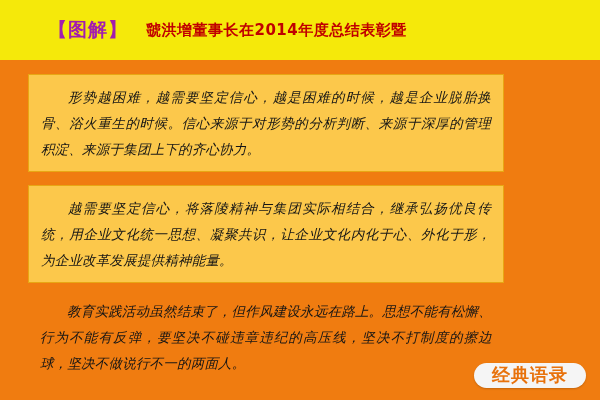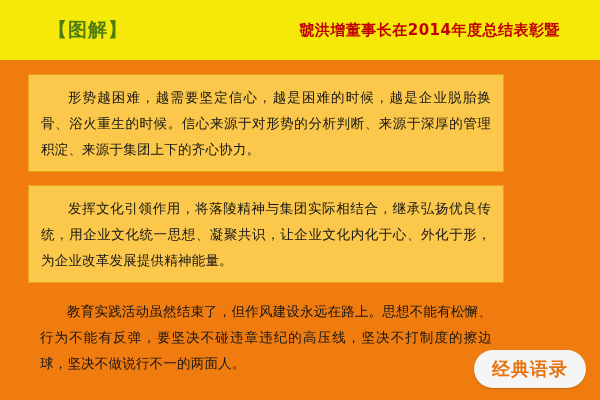--- a/index.html
+++ b/index.html
@@ -30,50 +30,51 @@
     height: 60px;
     background: #f5e90a;
     display: flex;
     align-items: center;
     box-sizing: border-box;
     padding: 0 10px 0 48px;
   }
   .header-badge {
     font-size: 19px;
     font-weight: bold;
-    color: #4d7c0f;
+    color: #a21caf;
     letter-spacing: 1px;
     white-space: nowrap;
     flex: 0 0 auto;
     margin-right: 18px;
     font-family: "DejaVu Sans", "Liberation Sans", sans-serif;
   }
   .header-title {
     flex: 1 1 auto;
-    text-align: right;
+    text-align: left;
     color: #c00000;
     font-size: 15px;
     font-weight: bold;
     line-height: 22px;
     letter-spacing: 0.5px;
     padding-right: 30px;
   }
   .header-title .line {
     display: block;
     white-space: nowrap;
   }
   
   .body-area {
     position: absolute;
     left: 0;
     top: 60px;
     width: 532px;
     height: 340px;
     box-sizing: border-box;
     padding: 14px 28px 10px 28px;
+    font-style: italic;
   }
   .para {
     background: #fcc84b;
     border: 1px solid #e8a613;
     color: #151515;
     font-size: 13.5px;
     line-height: 26px;
     text-align: justify;
     text-justify: inter-ideograph;
     padding: 9px 12px 9px 12px;
@@ -87,25 +88,25 @@
     border: none;
     padding: 2px 12px 0 12px;
     margin-bottom: 16px;
   }
   
   .logo {
     position: absolute;
     right: 14px;
     bottom: 12px;
     width: 112px;
-    height: 38px;
+    height: 25px;
     background: #f5f5f5;
     border-radius: 19px;
     display: flex;
-    align-items: center;
+    align-items: flex-start;
     justify-content: center;
     box-shadow: 0 1px 2px rgba(0,0,0,0.18);
   }
   .logo-text {
     color: #e8720c;
     font-size: 18px;
     font-weight: bold;
     letter-spacing: 1px;
     white-space: nowrap;
   }
@@ -117,21 +118,21 @@
 
   <div class="header">
     <div class="header-badge">【图解】</div>
     <div class="header-title">
       <span class="line">虢洪增董事长在2014年度总结表彰暨</span>
     </div>
   </div>
 
   <div class="body-area">
     <div class="para">形势越困难，越需要坚定信心，越是困难的时候，越是企业脱胎换骨、浴火重生的时候。信心来源于对形势的分析判断、来源于深厚的管理积淀、来源于集团上下的齐心协力。</div>
-    <div class="para">发挥文化引领作用，将落陵精神与集团实际相结合，继承弘扬优良传统，用企业文化统一思想、凝聚共识，让企业文化内化于心、外化于形，为企业改革发展提供精神能量。</div>
+    <div class="para">越需要坚定信心，将落陵精神与集团实际相结合，继承弘扬优良传统，用企业文化统一思想、凝聚共识，让企业文化内化于心、外化于形，为企业改革发展提供精神能量。</div>
     <div class="para plain">教育实践活动虽然结束了，但作风建设永远在路上。思想不能有松懈、行为不能有反弹，要坚决不碰违章违纪的高压线，坚决不打制度的擦边球，坚决不做说行不一的两面人。</div>
   </div>
 
   <div class="logo">
     <span class="logo-text">经典语录</span>
   </div>
 
 </div>
 
 </body></html>

